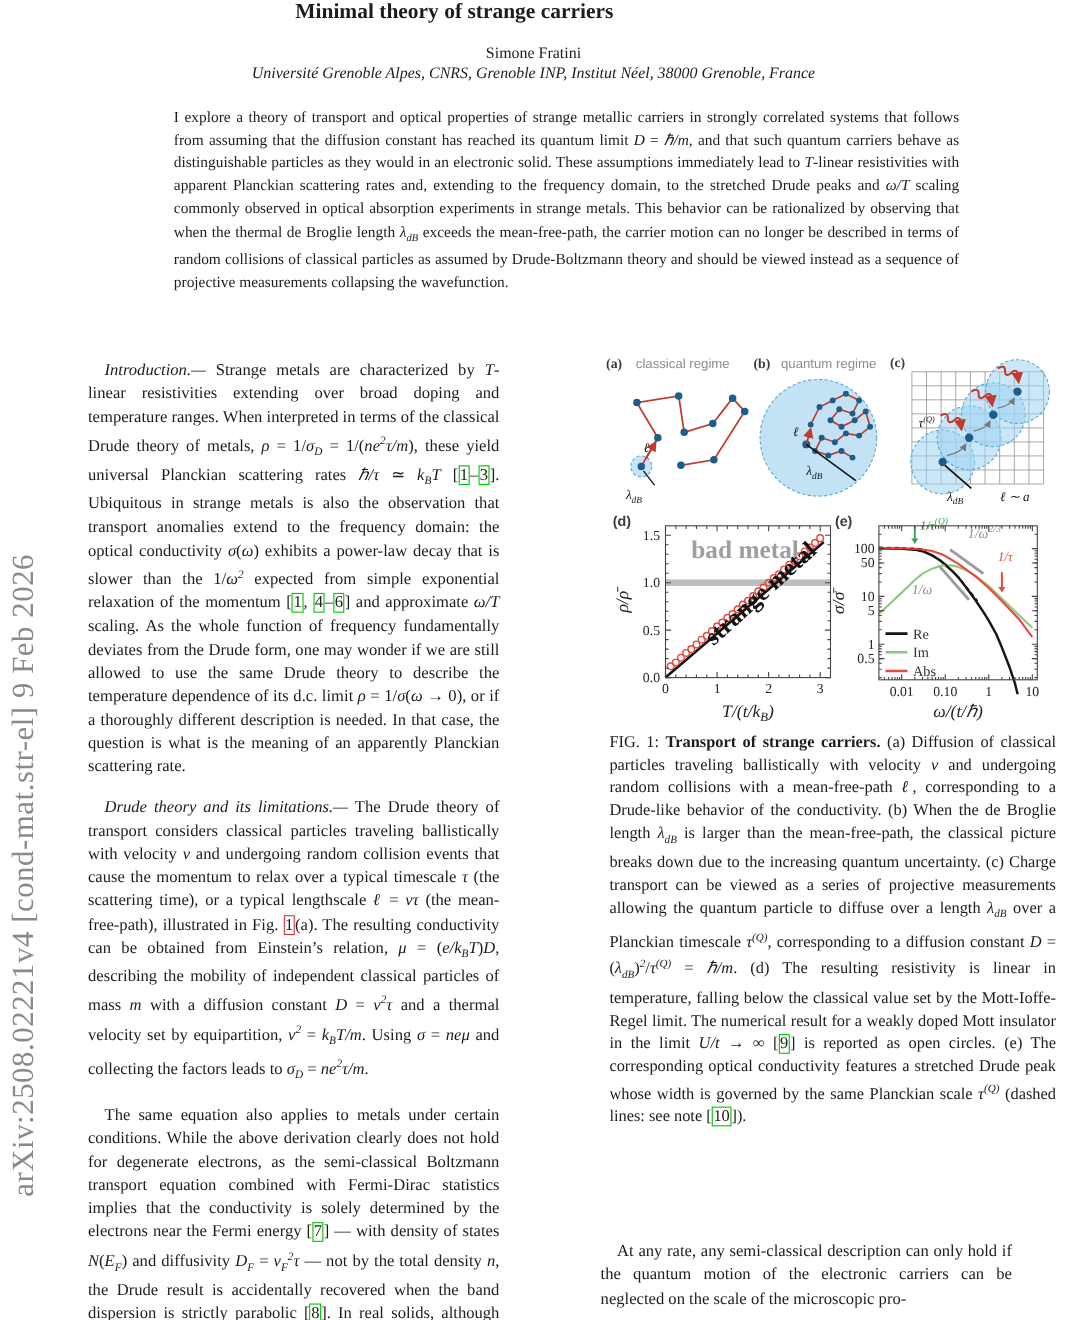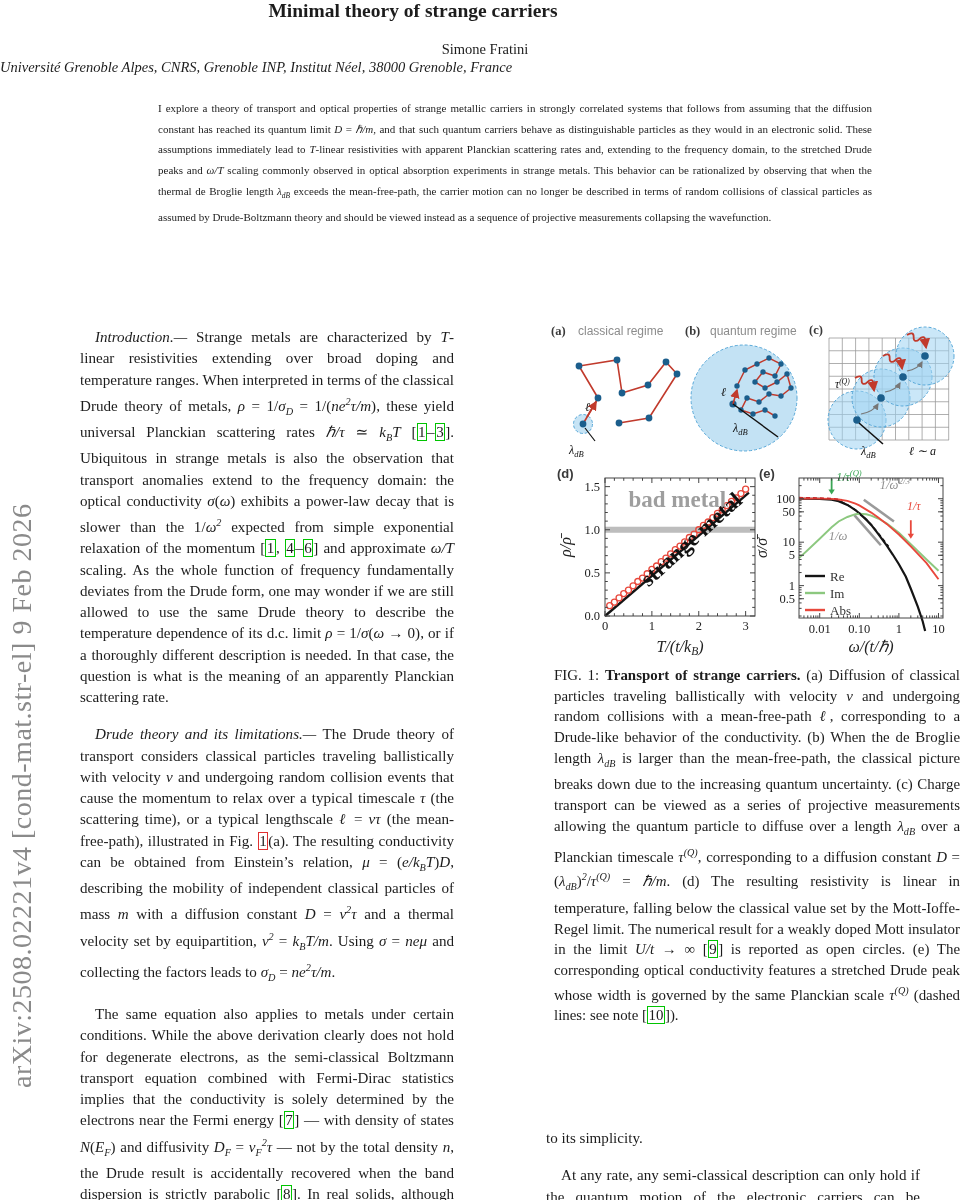--- a/index.html
+++ b/index.html
@@ -4,23 +4,23 @@
 <style>
   html,body{margin:0;padding:0;background:#ffffff;}
   #page{position:relative;width:970px;height:1200px;background:#fff;overflow:hidden;
         font-family:"Liberation Serif",serif;color:#1c1c1c;}
   .watermark{position:absolute;left:6px;top:1088px;transform:rotate(-90deg);
         transform-origin:left top;white-space:nowrap;font-size:28px;color:#8a8a8a;
         letter-spacing:.5px;}
   .title{position:absolute;left:0;top:0;width:826px;text-align:center;
         font-size:19.5px;font-weight:bold;}
   .author{position:absolute;left:0;top:41px;width:970px;text-align:center;font-size:14.5px;}
-  .affil{position:absolute;left:0;top:59px;width:970px;text-align:left;
+  .affil{position:absolute;left:0;top:59px;width:970px;text-align:center;
         font-size:14.5px;font-style:italic;}
-  .abstract{position:absolute;left:158px;top:98px;width:714px;font-size:11px;
+  .abstract{position:absolute;left:158px;top:98px;width:714px;font-size:14px;
         line-height:20.7px;text-align:justify;}
   .abstract .indentfirst{text-indent:16px;display:inline-block;width:0;}
   .col{position:absolute;width:406px;font-size:15.1px;line-height:21.25px;text-align:justify;}
   .col p{margin:16px;}
   .col p.indent{text-indent:15px;}
   #leftcol{left:64px;top:311px;}
   #captionblk{left:530px;top:665px;width:406px;font-size:14.9px;line-height:20.7px;
         text-align:justify;position:absolute;margin-left:24px;}
   #righttail{left:530px;top:1112px;}
   sub,sup{font-size:68%;font-style:italic;}
@@ -466,17 +466,16 @@
           <text x="73" y="144.5" font-size="13" font-family="&quot;Liberation Sans&quot;,sans-serif" fill="#333">Abs</text>
         </g>
         <text x="114" y="182" font-size="16" fill="#222" font-style="italic" text-anchor="middle"><tspan>ω/(t/ℏ)</tspan></text>
         <text x="10" y="78" font-size="16" fill="#222" font-style="italic" text-anchor="middle" transform="rotate(-90 10 78)"><tspan>σ/σ̄</tspan></text>
       </svg>
   </div>
 
   <div id="captionblk">FIG. 1: <b>Transport of strange carriers.</b> (a) Diffusion of classical particles traveling ballistically with velocity <i>v</i> and undergoing random collisions with a mean-free-path <i>ℓ</i>, corresponding to a Drude-like behavior of the conductivity. (b) When the de Broglie length <i>λ</i><sub>dB</sub> is larger than the mean-free-path, the classical picture breaks down due to the increasing quantum uncertainty. (c) Charge transport can be viewed as a series of projective measurements allowing the quantum particle to diffuse over a length <i>λ</i><sub>dB</sub> over a Planckian timescale <i>τ</i><sup>(Q)</sup>, corresponding to a diffusion constant <i>D</i> = (<i>λ</i><sub>dB</sub>)<sup>2</sup>/<i>τ</i><sup>(Q)</sup> = <i>ℏ/m</i>. (d) The resulting resistivity is linear in temperature, falling below the classical value set by the Mott-Ioffe-Regel limit. The numerical result for a weakly doped Mott insulator in the limit <i>U/t</i> → ∞ [<span class="cite">9</span>] is reported as open circles. (e) The corresponding optical conductivity features a stretched Drude peak whose width is governed by the same Planckian scale <i>τ</i><sup>(Q)</sup> (dashed lines: see note [<span class="cite">10</span>]).</div>
 
   <div id="righttail" class="col">
-      <p>to its simplicity.</p>
       <p class="indent">At any rate, any semi-classical description can only hold if the quantum motion of the electronic carriers can be neglected on the scale of the microscopic pro-</p>
     </div>
 
 </div>
 
 </body></html>

